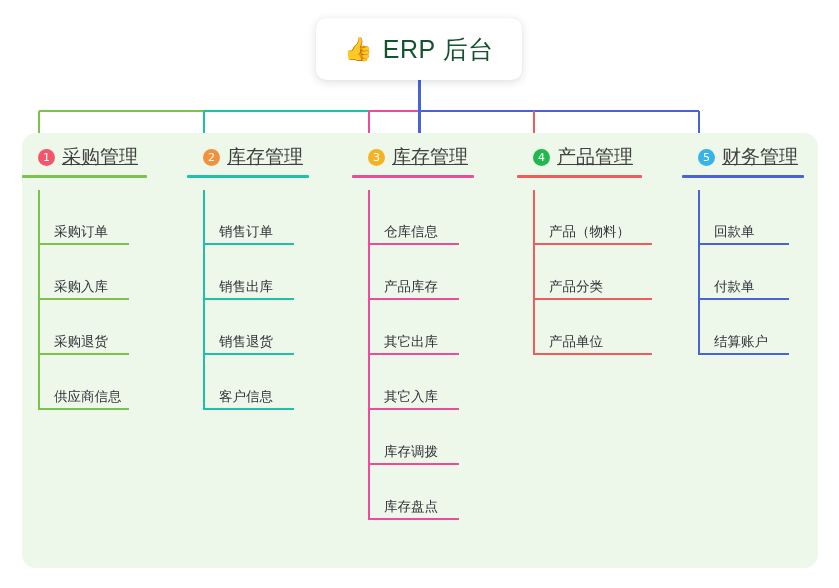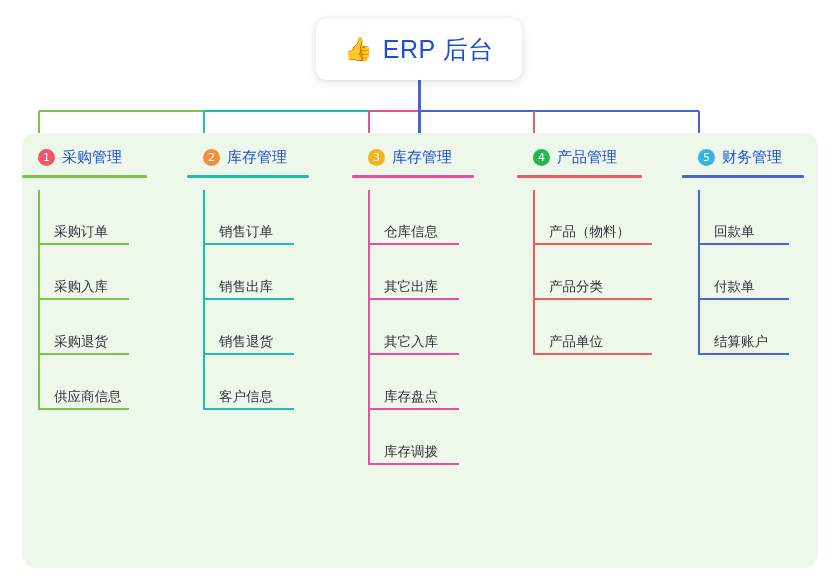--- a/index.html
+++ b/index.html
@@ -32,21 +32,21 @@
     gap: 10px;
     box-sizing: border-box;
   }
   #root-node .root-emoji {
     font-size: 23px;
     line-height: 1;
     font-family: "DejaVu Sans", sans-serif;
   }
   #root-node .root-title {
     font-size: 25px;
-    color: #1d4ed8;
+    color: #14532d;
     letter-spacing: 0.5px;
     white-space: nowrap;
   }
 
   
   #connectors {
     position: absolute;
     left: 0; top: 0;
     width: 839px; height: 588px;
     pointer-events: none;
@@ -81,23 +81,24 @@
     height: 17px;
     border-radius: 50%;
     color: #ffffff;
     font-size: 11px;
     line-height: 17px;
     text-align: center;
     font-family: "DejaVu Sans", sans-serif;
     flex: 0 0 auto;
   }
   .col-title {
-    font-size: 15px;
-    color: #1d4ed8;
+    font-size: 19px;
+    color: #404040;
     white-space: nowrap;
+    text-decoration: underline;
   }
   .head-rule {
     height: 3px;
     margin-top: 6px;
     border-radius: 1px;
   }
 
   .items {
     position: relative;
     margin-top: 12px;
@@ -214,33 +215,37 @@
         <span class="col-title">库存管理</span>
       </div>
       <div class="head-rule" style="background: rgb(236, 77, 154); width: 122px;"></div>
       <div class="items">
         <div class="spine" style="background: rgb(236, 77, 154);"></div>
         <div class="item">
           <span class="item-label">仓库信息</span>
           <div class="item-rule" style="background: rgb(236, 77, 154); width: 90px;"></div>
         </div>
         <div class="item">
+          <span class="item-label">产品库存</span>
+          <div class="item-rule" style="background: rgb(236, 77, 154); width: 90px;"></div>
+        </div>
+        <div class="item">
           <span class="item-label">其它出库</span>
           <div class="item-rule" style="background: rgb(236, 77, 154); width: 90px;"></div>
         </div>
         <div class="item">
           <span class="item-label">其它入库</span>
           <div class="item-rule" style="background: rgb(236, 77, 154); width: 90px;"></div>
         </div>
         <div class="item">
+          <span class="item-label">库存调拨</span>
+          <div class="item-rule" style="background: rgb(236, 77, 154); width: 90px;"></div>
+        </div>
+        <div class="item">
           <span class="item-label">库存盘点</span>
-          <div class="item-rule" style="background: rgb(236, 77, 154); width: 90px;"></div>
-        </div>
-        <div class="item">
-          <span class="item-label">库存调拨</span>
           <div class="item-rule" style="background: rgb(236, 77, 154); width: 90px;"></div>
         </div>
       </div>
     </div>
     <div class="column" style="left: 517px; width: 165px;">
       <div class="col-head">
         <span class="badge" style="background: rgb(35, 184, 79);">4</span>
         <span class="col-title">产品管理</span>
       </div>
       <div class="head-rule" style="background: rgb(240, 91, 91); width: 125px;"></div>

